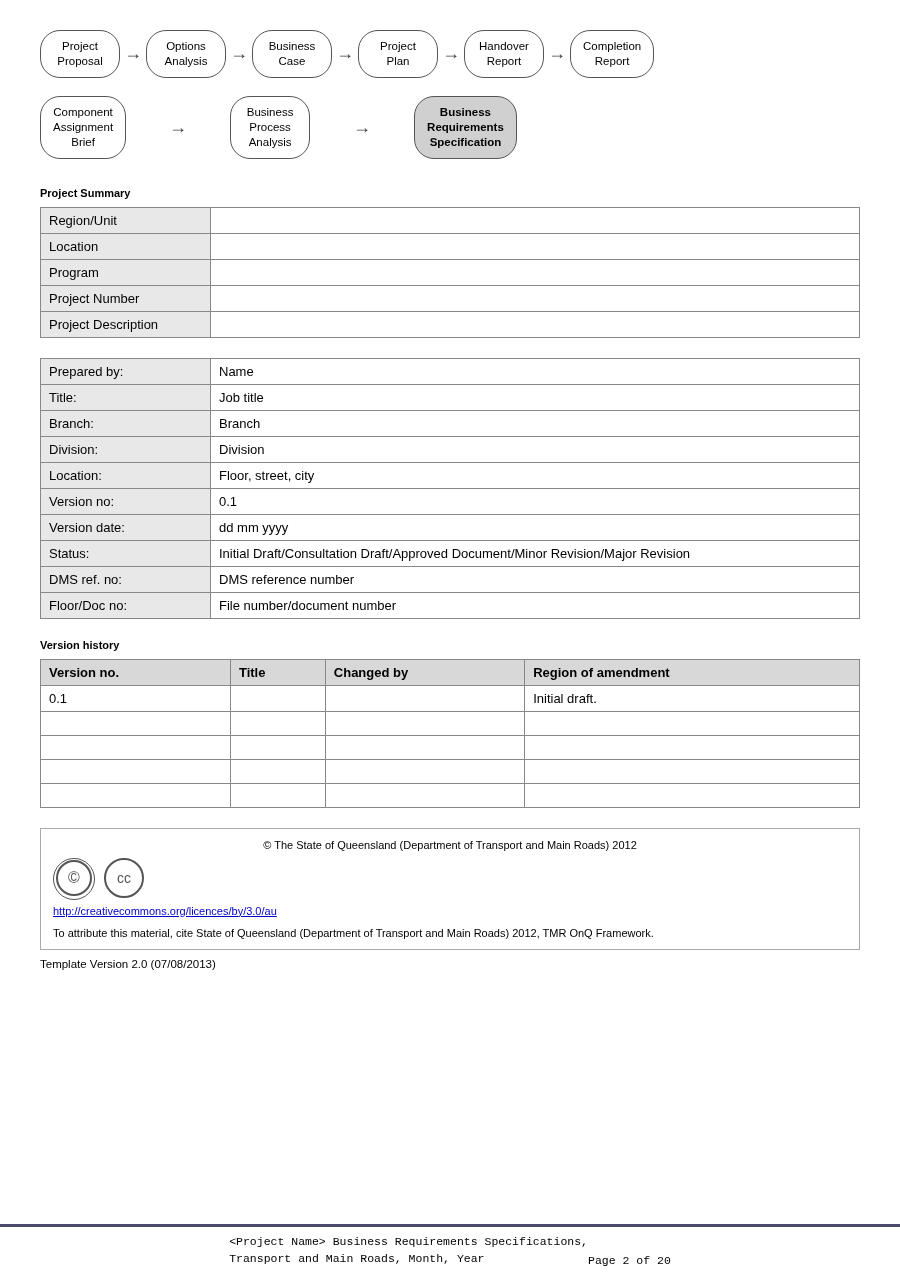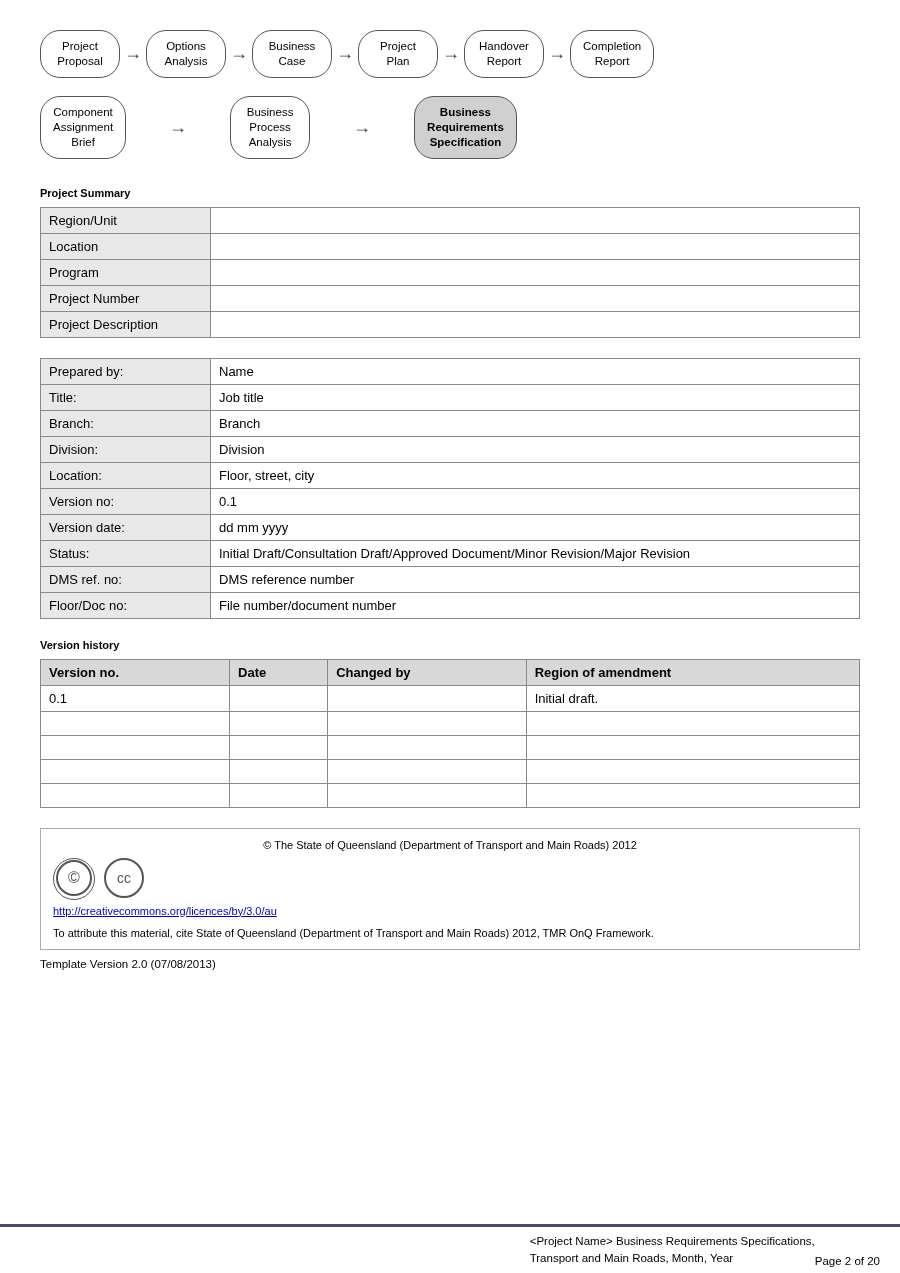--- a/index.html
+++ b/index.html
@@ -133,23 +133,24 @@
 
     
     .page-footer {
       position: absolute;
       bottom: 0;
       left: 0;
       right: 0;
       border-top: 3px solid #4a4a6a;
       padding: 6px 20px;
       display: flex;
-      justify-content: flex-end;
+      justify-content: center;
       align-items: flex-end;
       font-size: 11.5px;
+      font-family: Liberation Mono, monospace;
     }
 
     .page-footer-left {
       line-height: 1.5;
     }
 
     .page-footer-right {
       white-space: nowrap;
     }
 
@@ -257,21 +258,21 @@
         <td>File number/document number</td>
       </tr>
     </tbody>
   </table>
 
   <div class="section-title">Version history</div>
   <table class="version-table">
     <thead>
       <tr>
         <th>Version no.</th>
-        <th>Date</th>
+        <th>Title</th>
         <th>Changed by</th>
         <th>Region of amendment</th>
       </tr>
     </thead>
     <tbody>
       <tr>
         <td>0.1</td>
         <td></td>
         <td></td>
         <td>Initial draft.</td>

